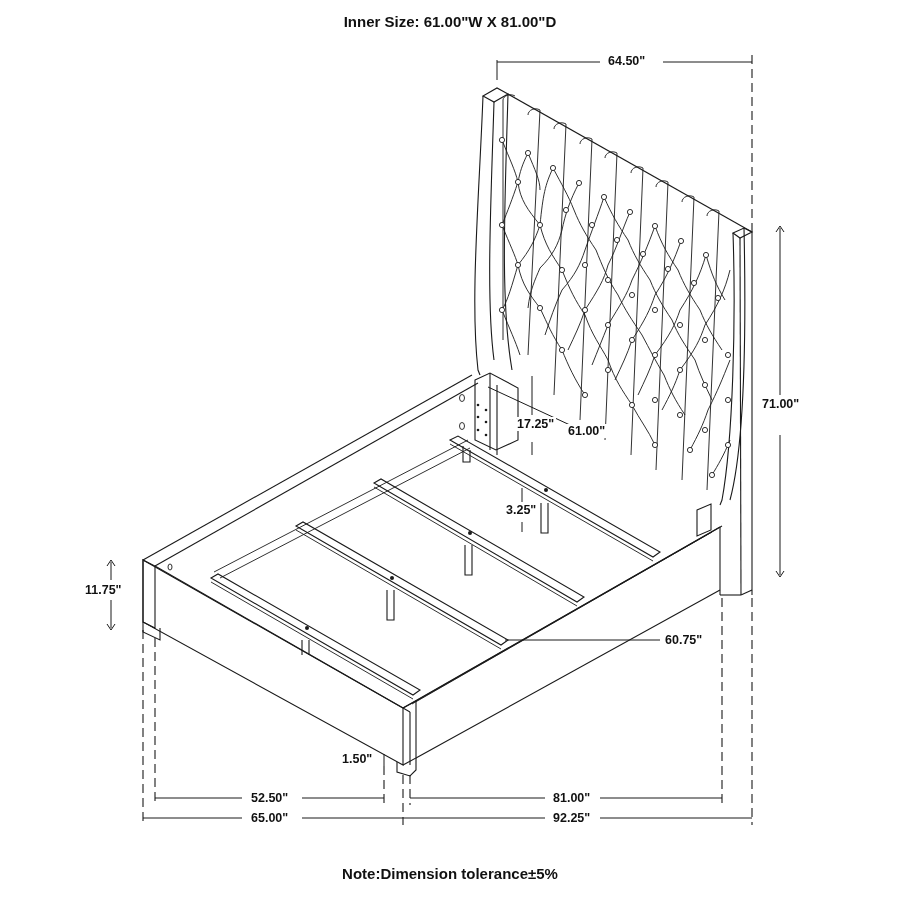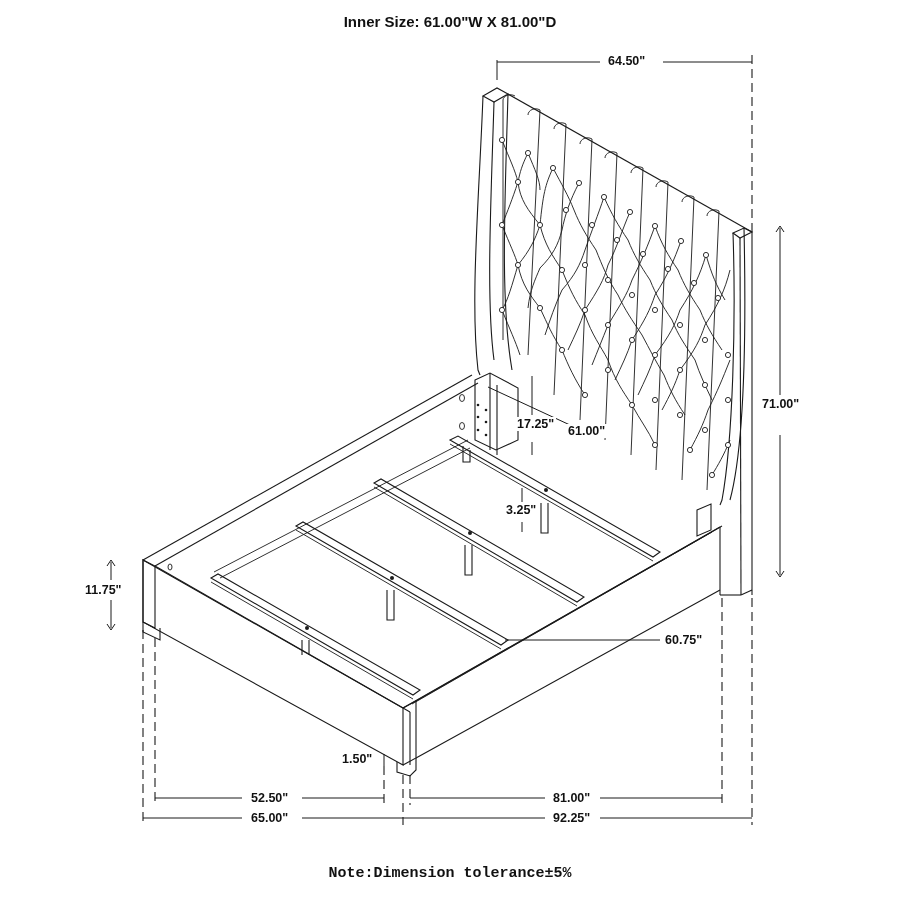--- a/index.html
+++ b/index.html
@@ -237,13 +237,13 @@
 <div class="lbl" style="left:566px; top:424px;">61.00"</div>
 <div class="lbl" style="left:504px; top:503px;">3.25"</div>
 <div class="lbl" style="left:83px; top:583px;">11.75"</div>
 <div class="lbl" style="left:663px; top:633px;">60.75"</div>
 <div class="lbl" style="left:340px; top:752px;">1.50"</div>
 <div class="lbl" style="left:249px; top:791px;">52.50"</div>
 <div class="lbl" style="left:551px; top:791px;">81.00"</div>
 <div class="lbl" style="left:249px; top:811px;">65.00"</div>
 <div class="lbl" style="left:551px; top:811px;">92.25"</div>
 
-<div class="title" style="top:865px;font-family:Liberation Mono, monospace;">Note:Dimension tolerance±5%</div>
+<div class="title" style="top:865px;">Note:Dimension tolerance±5%</div>
 
 </body></html>

